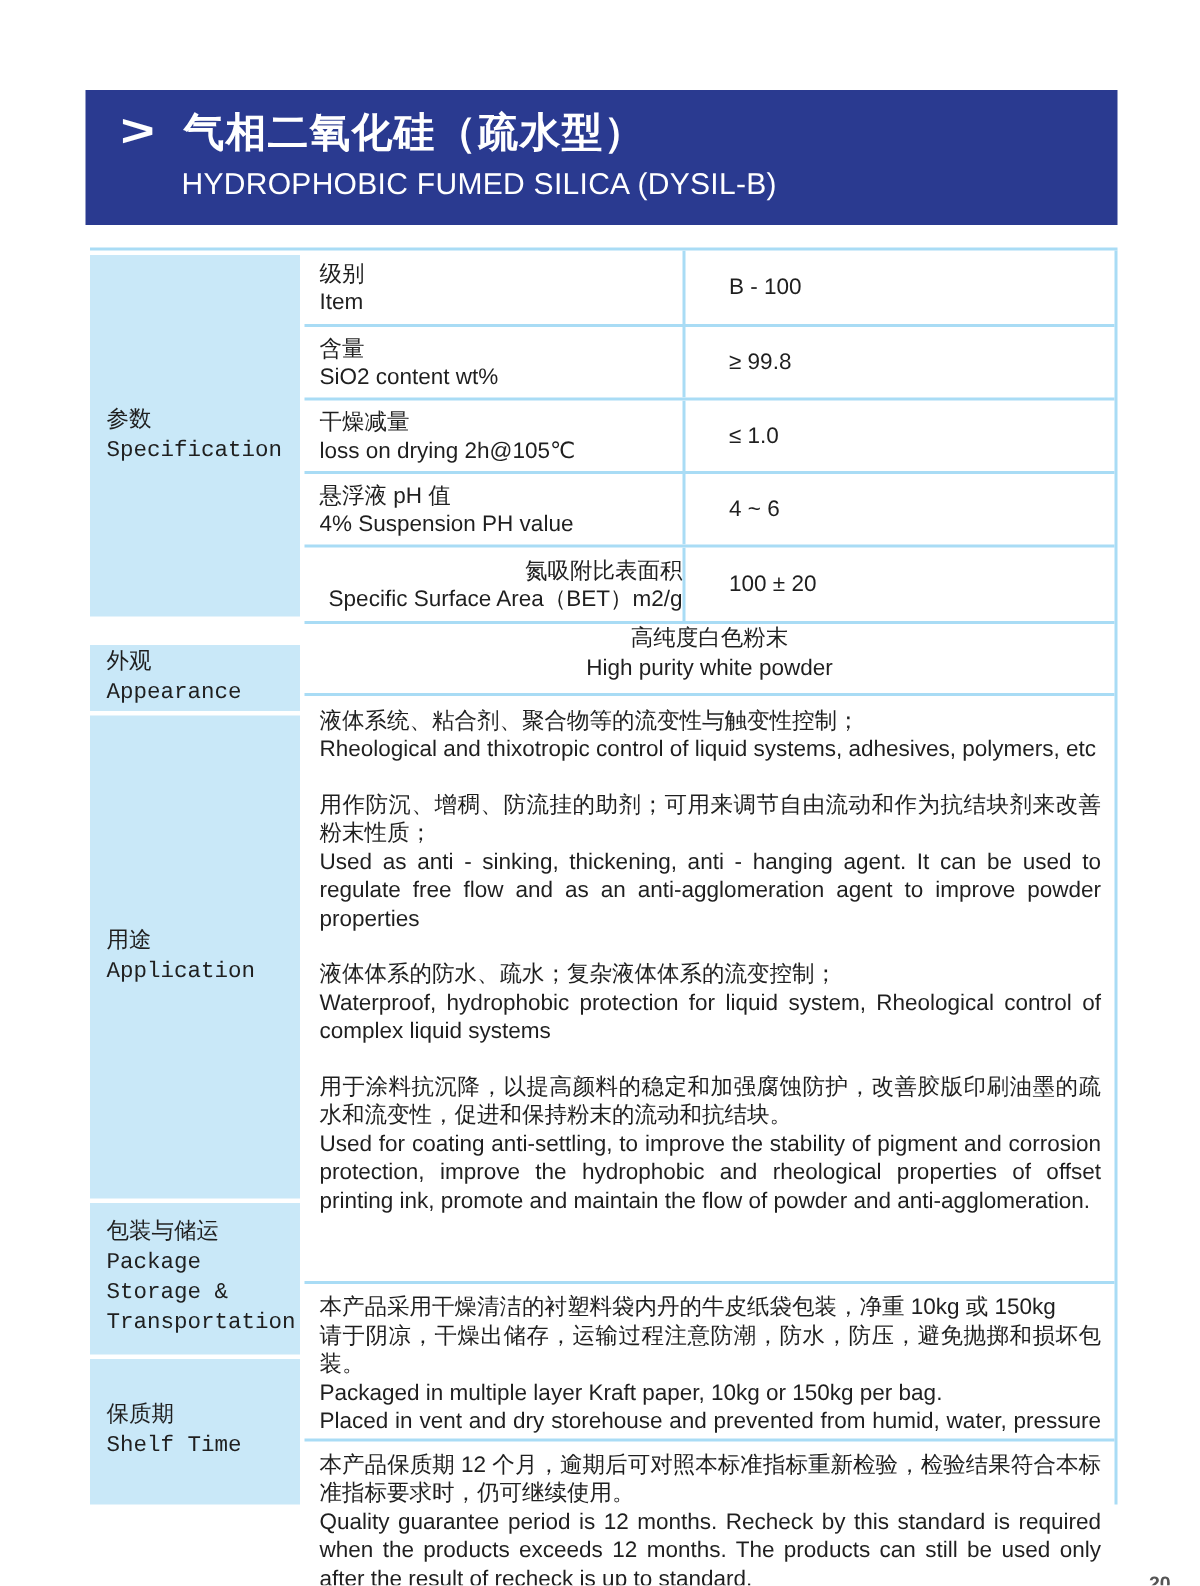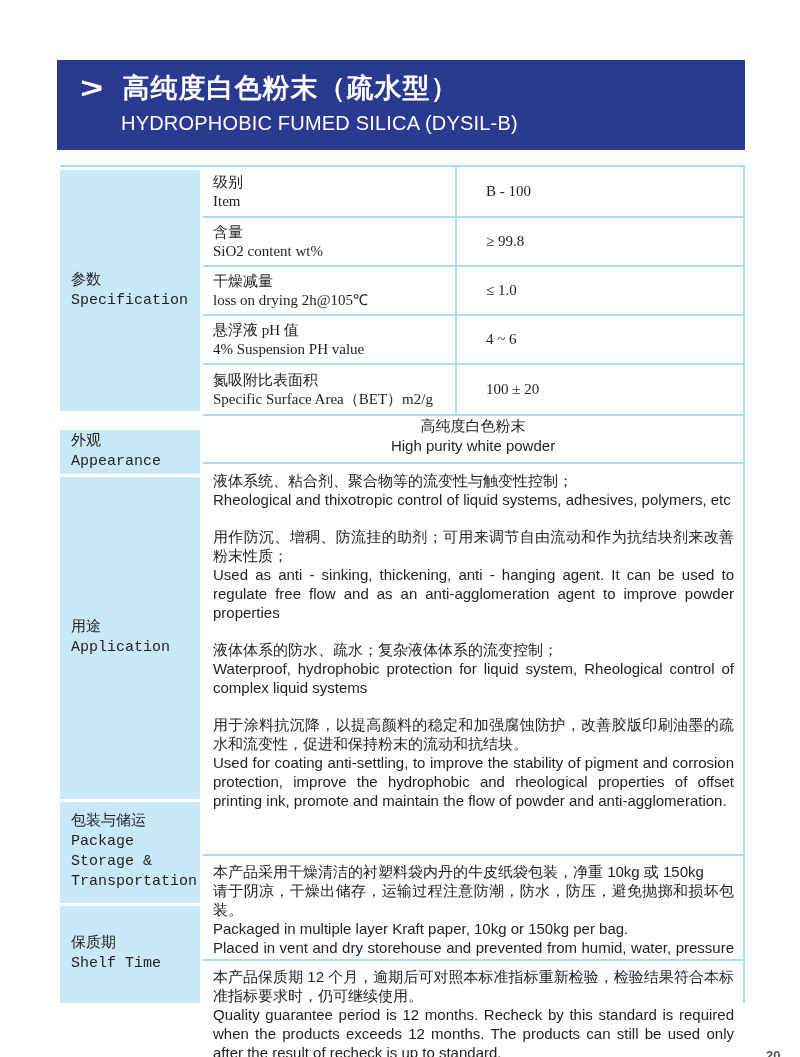--- a/index.html
+++ b/index.html
@@ -26,42 +26,42 @@
   .leftcol{position:absolute;left:0;top:3px;width:140px;height:833px;display:flex;flex-direction:column;gap:3px;}
   .lb{background:var(--cell_bg);display:flex;flex-direction:column;justify-content:center;padding-left:11px;font-size:15px;line-height:20px;font-family:Liberation Mono, monospace;}
   .lb-spec{height:245px;}
   .lb-appearance{height:45px;margin-top:16px;}
   .lb-application{height:327px;}
   .lb-package{height:102px;}
   .lb-shelf{height:99px;}
 
   .content{position:absolute;left:143px;top:0;width:542px;height:836px;border-right:2px solid var(--border);}
   .crow{border-bottom:2px solid var(--border);overflow:hidden;}
-  .srow{display:flex;height:49px;font-family:Liberation Serif, serif;}
+  .srow{display:flex;height:49px;}
   .srow.first{height:51px;}
-  .srow.last{height:51px;}
+  .srow.last{height:51px;text-align:right;}
   .pcell{width:252px;display:flex;flex-direction:column;justify-content:center;padding-left:10px;font-size:15px;line-height:19px;}
   .vcell{flex:1;border-left:2px solid var(--border);display:flex;align-items:center;padding-left:29px;font-size:15px;}
   .appearance-cell{height:48px;display:flex;flex-direction:column;justify-content:flex-start;align-items:center;text-align:center;font-size:15px;line-height:20px;}
   .application-cell{height:392px;padding:7px 9px 0 10px;font-size:15px;line-height:19px;text-align:justify;}
   .application-cell .para + .para{margin-top:18px;}
   .package-cell{height:105px;padding:6px 9px 0 10px;font-size:15px;line-height:19px;text-align:justify;}
   .shelf-cell{height:103px;padding:6px 9px 0 10px;font-size:15px;line-height:19px;text-align:justify;}
 
   .pagenum{position:absolute;left:766px;top:1048px;font-size:13px;font-weight:700;color:#555;}
 </style>
 </head>
 <body>
 
 <div class="page">
 
   <div class="band">
     <div class="band-row1">
       <span class="arrow">&gt;</span>
-      <span class="title-zh">高纯度白色粉末（疏水型）</span>
+      <span class="title-zh">气相二氧化硅（疏水型）</span>
     </div>
     <div class="title-en">HYDROPHOBIC FUMED SILICA (DYSIL-B)</div>
   </div>
 
   <div class="table">
 
     <div class="leftcol">
       <div class="lb lb-spec">
         <div>参数</div>
         <div>Specification</div>

